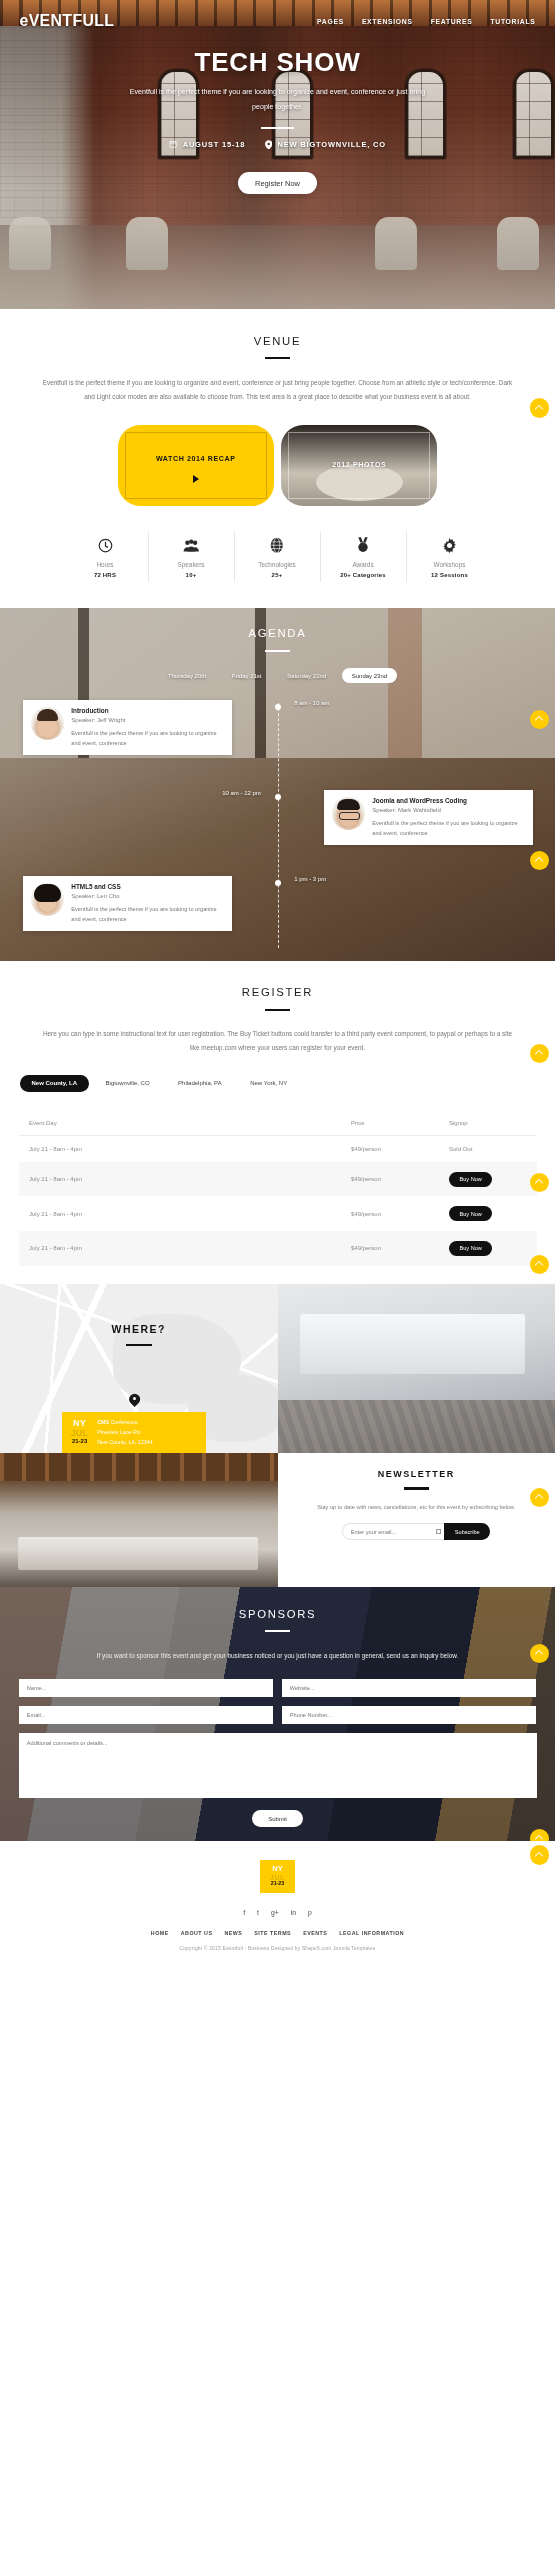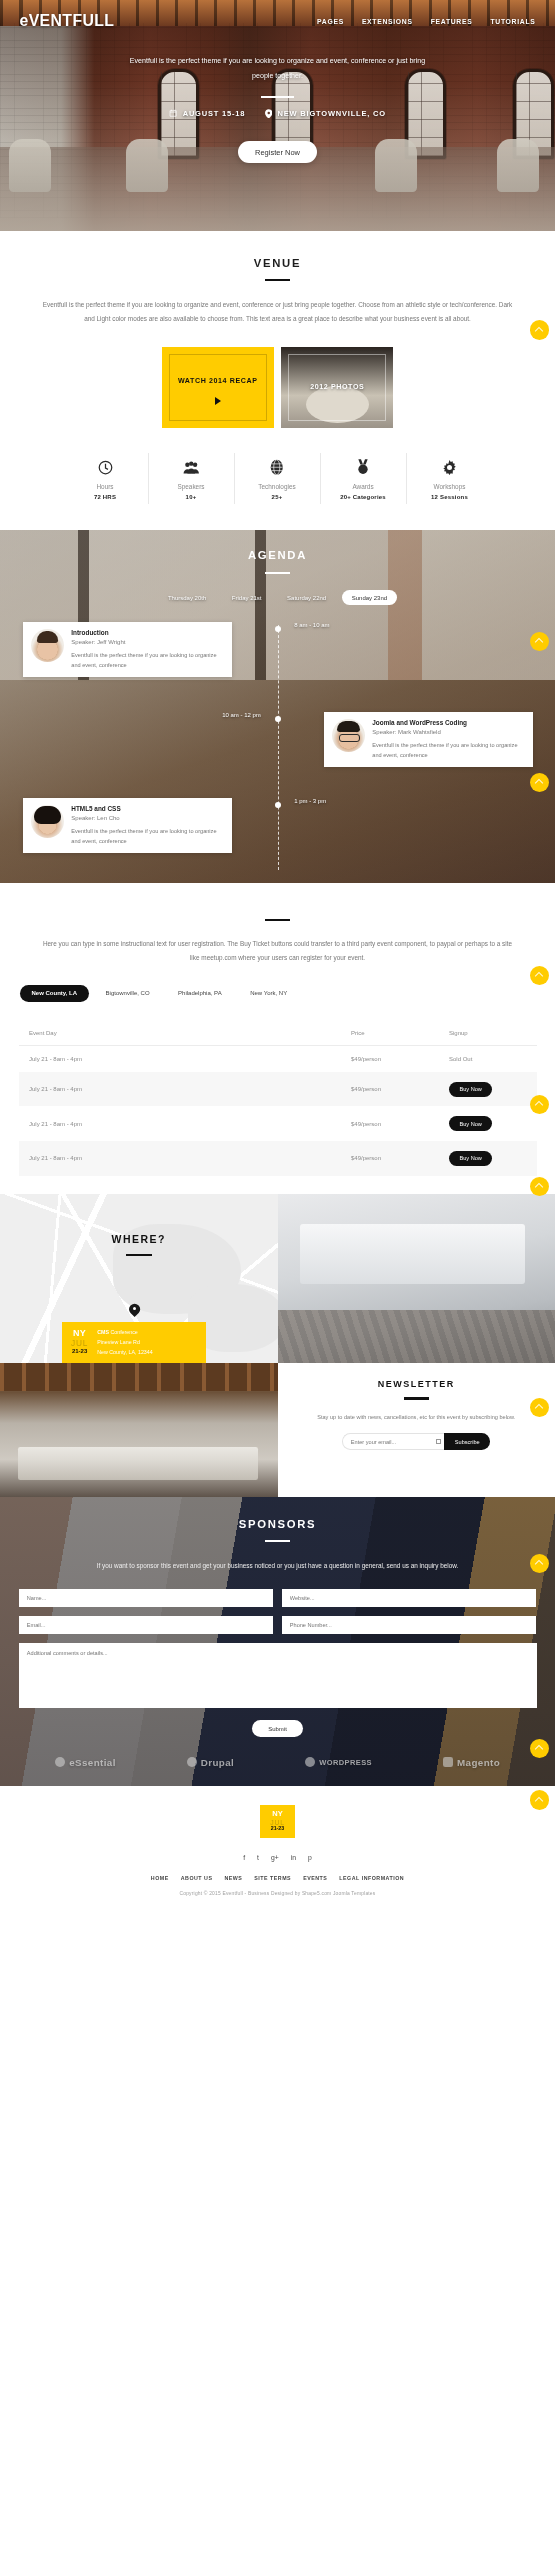--- a/index.html
+++ b/index.html
@@ -9,21 +9,21 @@
     background: #ffffff;
     color: #222;
     width: 555px;
     overflow-x: hidden;
   }
   .page { width: 555px; position: relative; }
 
   
   .hero {
     position: relative;
-    height: 231px;
+    height: 309px;
     width: 555px;
     overflow: hidden;
     background: #4a2a1e;
   }
   .hero-bg {
     position: absolute; inset: 0;
     background:
       linear-gradient(180deg, rgba(30,14,8,.55) 0%, rgba(40,20,12,.35) 35%, rgba(120,110,100,.30) 62%, rgba(150,140,132,.45) 100%),
       linear-gradient(90deg, #d8d4cc 0%, #cdc7bd 11%, #6e3524 17%, #8c4430 27%, #7a3a27 38%, #93493255 45%, #8b4430 56%, #723724 70%, #86412d 86%, #6b3222 100%);
   }
@@ -86,34 +86,34 @@
   .btn-register {
     margin: 22.5px auto 0; display:block;
     background:#fff; color:#333; border:none; border-radius: 15px;
     padding: 6.8px 16.5px; font-size: 7.5px; font-family:inherit; cursor:pointer;
     box-shadow: 0 1.5px 6px rgba(0,0,0,.2);
   }
 
   
   .section { padding: 25.5px 0; }
   .sec-title {
-    text-align:center; font-size: 11.3px; font-weight:700; letter-spacing: 1.7px; color:#1d1d1d;
+    text-align:center; font-size: 11.3px; font-weight:400; letter-spacing: 1.7px; color:#1d1d1d;
   }
   .sec-title.light { color:#fff; }
   .sec-rule { width: 25.5px; height:2.3px; background:#111; margin: 10.5px auto 0; }
   .sec-rule.light { background:#fff; }
   .sec-desc {
     width: 473px; margin: 16.5px auto 0; text-align:center;
     font-size: 6.4px; line-height: 2.2; color:#777;
   }
   .sec-desc.light { color:#eee; }
 
   
   .venue-cards { display:flex; gap: 7.5px; justify-content:center; margin-top: 21px; }
-  .vcard { width: 112px; height: 81px; position:relative; overflow:hidden; }
+  .vcard { width: 156px; height: 81px; position:relative; overflow:hidden;border-radius:22px; }
   .vcard .inner-border { position:absolute; inset: 6.8px; border:0.8px solid rgba(255,255,255,.45); }
   .vcard .vlabel {
     position:absolute; inset:0; display:flex; align-items:center; justify-content:center;
     color:#fff; font-size:7.1px; font-weight:700; letter-spacing:0.6px; text-shadow:0 0.8px 3px rgba(0,0,0,.55);
   }
   .vcard.a { background:linear-gradient(180deg,#5d3526,#8a4b32 45%,#b8a79a); }
   .vcard.a:before{content:"";position:absolute;top:18%;left:18%;width:64%;height:52%;
     background:repeating-linear-gradient(90deg,#e4e0d8 0 10.5px,#2b1d16 10.5px 13.5px);opacity:.75}
   .vcard.c { background:linear-gradient(180deg,#2a2420,#c9c2b4 60%,#9b9388); }
   .vcard.c:before{content:"";position:absolute;bottom:6%;left:22%;width:56%;height:46%;border-radius:50%;
@@ -348,20 +348,21 @@
       <div class="logo">eVENTFULL</div>
       <div class="nav-links">
         <a href="#">PAGES</a>
         <a href="#">EXTENSIONS</a>
         <a href="#">FEATURES</a>
         <a href="#">TUTORIALS</a>
       </div>
     </nav>
 
     <div class="hero-content">
+      <h1 class="hero-title">TECH SHOW</h1>
       <p class="hero-sub">Eventfull is the perfect theme if you are looking to organize and event, conference or just bring people together.</p>
       <div class="hero-rule"></div>
       <div class="hero-meta">
         <span>
           <svg width="8.3" height="8.3" viewBox="0 0 24 24">
             <path d="M3 5h18v16H3z" fill="none" stroke="#fff" stroke-width="2"></path>
             <path d="M3 9h18" stroke="#fff" stroke-width="2"></path>
             <path d="M7 2v4M17 2v4" stroke="#fff" stroke-width="2"></path>
           </svg>
           <em style="font-style:normal">AUGUST 15-18</em>
@@ -526,20 +527,21 @@
     <div class="scrolltop" style="top:83px">
         <i></i>
       </div>
     <div class="scrolltop" style="top:212px">
         <i></i>
       </div>
     <div class="scrolltop" style="top:294px">
         <i></i>
       </div>
 
+    <h2 class="sec-title">REGISTER</h2>
     <div class="sec-rule"></div>
     <p class="sec-desc">Here you can type in some instructional text for user registration. The Buy Ticket buttons could transfer to a third party event component, to paypal or perhaps to a site like meetup.com where your users can register for your event.</p>
 
     <div class="reg-tabs">
       <div class="reg-tab active">New County, LA</div>
       <div class="reg-tab">Bigtownville, CO</div>
       <div class="reg-tab">Philadelphia, PA</div>
       <div class="reg-tab">New York, NY</div>
     </div>
 
@@ -637,38 +639,20 @@
 
       <div class="form-grid">
         <input class="fi" type="text" placeholder="Name..." style="">
         <input class="fi" type="text" placeholder="Website..." style="">
         <input class="fi" type="text" placeholder="Email..." style="">
         <input class="fi" type="text" placeholder="Phone Number..." style="">
         <textarea class="fta" placeholder="Additional comments or details..." style=""></textarea>
       </div>
       <button class="btn-submit">Submit</button>
 
-      <div class="logos">
-        <div class="logo-item">
-            <span class="logo-mark"></span>
-            <span>eSsential</span>
-          </div>
-        <div class="logo-item">
-            <span class="logo-mark"></span>
-            <span>Drupal</span>
-          </div>
-        <div class="logo-item">
-            <span class="logo-mark"></span>
-            <span style="font-size:7.5px">WORDPRESS</span>
-          </div>
-        <div class="logo-item">
-            <span class="logo-mark sq"></span>
-            <span>Magento</span>
-          </div>
-      </div>
     </div>
   </section>
 
   <footer class="footer" style="position:relative">
     <div class="scrolltop" style="top:4.5px">
         <i></i>
       </div>
     <div class="f-badge">
       <div class="ny">NY</div>
       <div class="mo">JUL</div>

